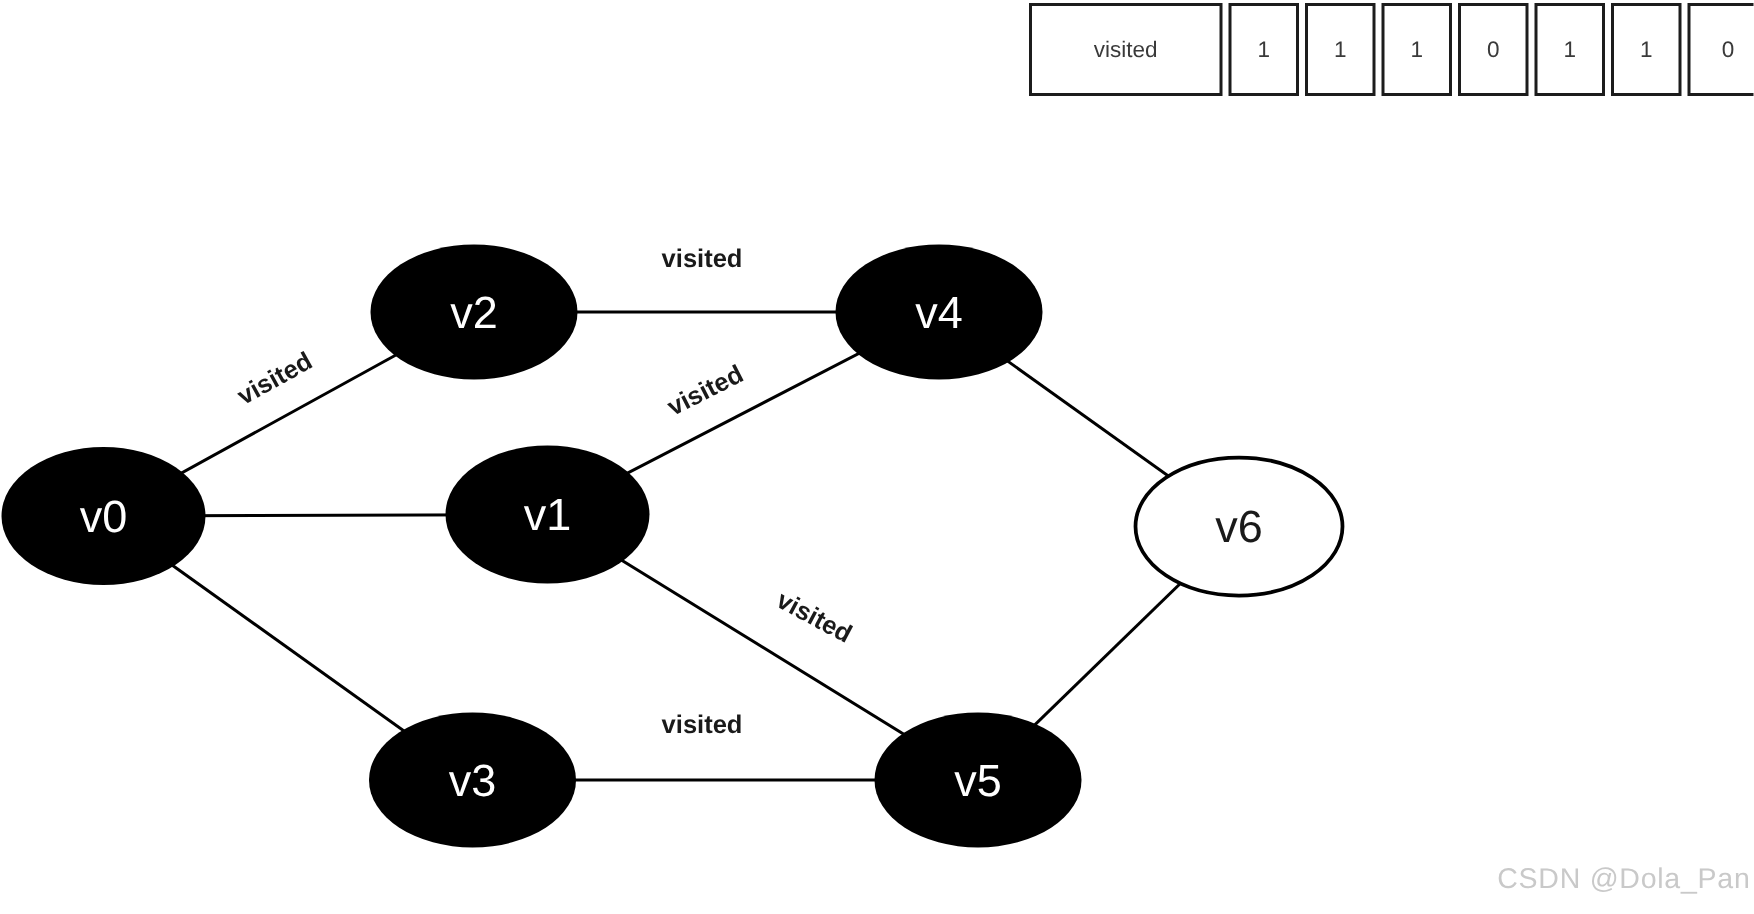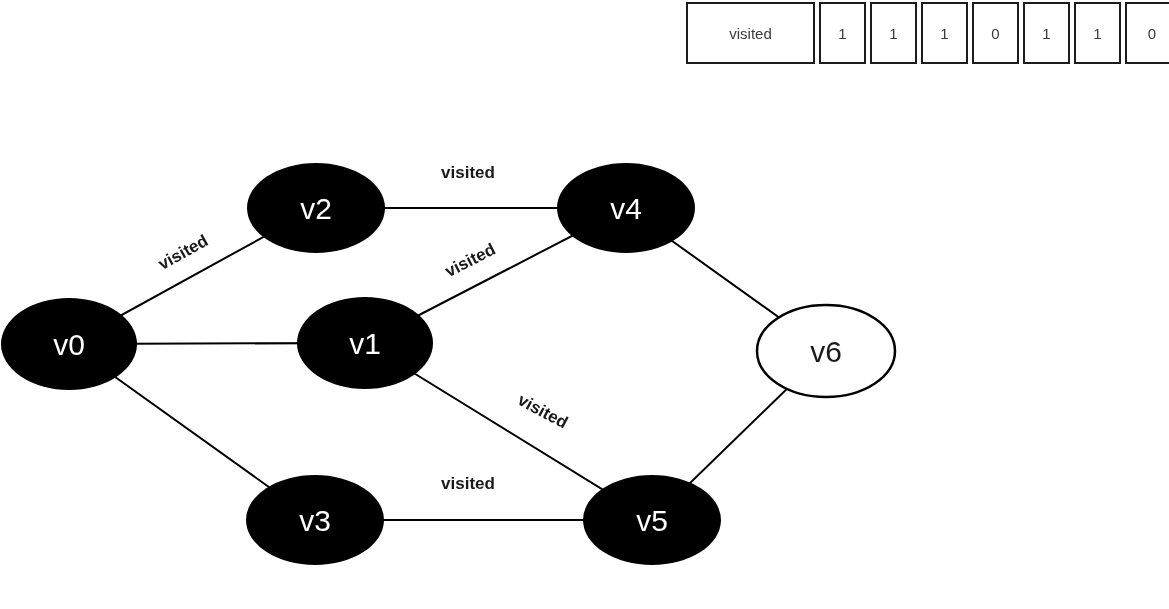--- a/index.html
+++ b/index.html
@@ -140,13 +140,14 @@
     <div class="cell label-cell">visited</div>
     <div class="cell num-cell">1</div>
     <div class="cell num-cell">1</div>
     <div class="cell num-cell">1</div>
     <div class="cell num-cell">0</div>
     <div class="cell num-cell">1</div>
     <div class="cell num-cell">1</div>
     <div class="cell num-cell">0</div>
   </div>
 
+  <div class="watermark">CSDN @Dola_Pan</div>
 </div>
 
 </body></html>

